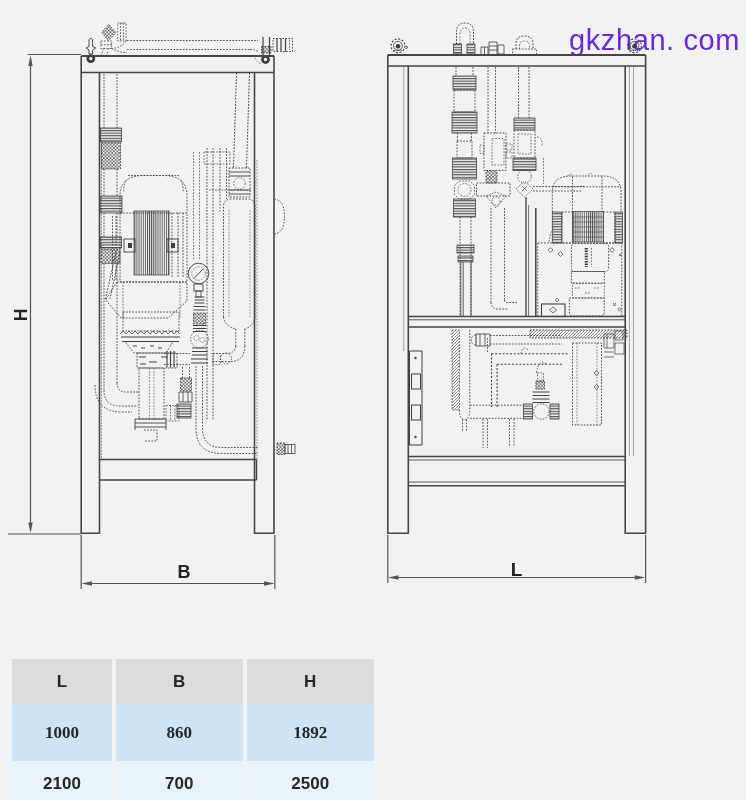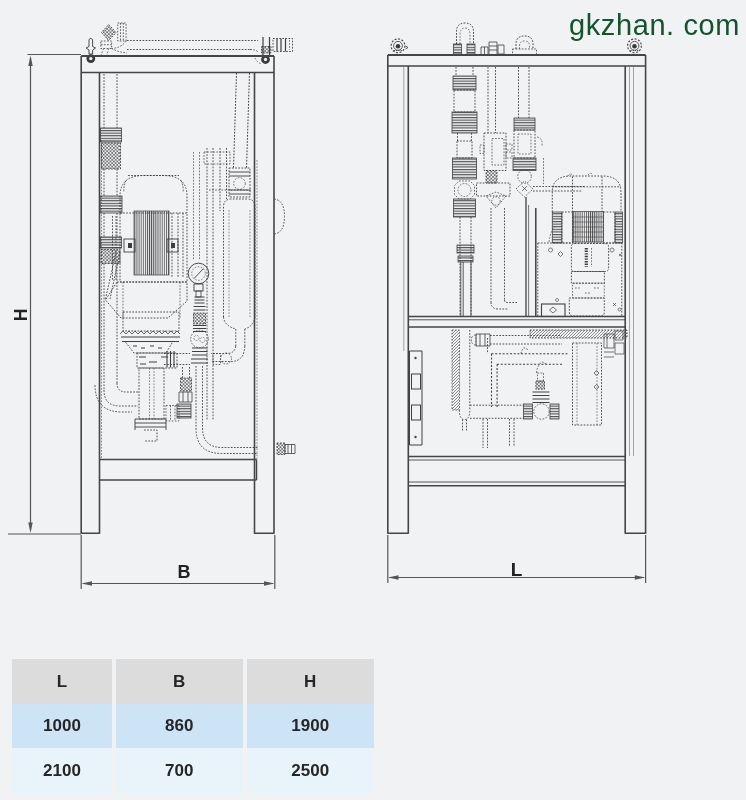--- a/index.html
+++ b/index.html
@@ -1,24 +1,24 @@
 <!DOCTYPE html>
 <html><head>
 <meta charset="utf-8">
 <style>
   html,body{margin:0;padding:0;width:746px;height:800px;background:#f1f2f4;overflow:hidden;}
   body{font-family:"Liberation Sans", sans-serif;}
   .wrap{position:relative;width:746px;height:800px;}
   svg{position:absolute;left:0;top:0;}
-  .wm{position:absolute;left:569px;top:9px;font-size:29px;color:#14532d;letter-spacing:0.6px;white-space:nowrap;}
+  .wm{position:absolute;left:569px;top:24px;font-size:29px;color:#6d28d9;letter-spacing:0.6px;white-space:nowrap;}
   table.dim{position:absolute;left:12px;top:659px;border-collapse:separate;border-spacing:0;}
   table.dim td{width:127.5px;text-align:center;vertical-align:middle;font-size:17px;font-weight:bold;color:#262626;padding:0;}
   table.dim td.c1{width:100px;}
   tr.hd td{background:#dcdcdc;height:45px;}
-  tr.r1 td{background:#cde4f6;height:44px;}
+  tr.r1 td{background:#cde4f6;height:57px;font-family:Liberation Serif, serif;}
   tr.r2 td{background:#e9f3fa;height:45px;}
   table.dim td.gap{width:3.5px;min-width:3.5px;max-width:3.5px;background:#f1f2f4;}
 </style>
 </head>
 <body>
 <div class="wrap">
 
 <div class="wm">gkzhan. com</div>
 <svg width="746" height="800" viewBox="0 0 746 800">
   <defs>
@@ -410,21 +410,21 @@
           <td class="gap"></td>
           <td>B</td>
           <td class="gap"></td>
           <td>H</td>
         </tr>
   <tr class="r1">
           <td class="c1">1000</td>
           <td class="gap"></td>
           <td>860</td>
           <td class="gap"></td>
-          <td>1900</td>
+          <td>1892</td>
         </tr>
   <tr class="r2">
           <td class="c1">2100</td>
           <td class="gap"></td>
           <td>700</td>
           <td class="gap"></td>
           <td>2500</td>
         </tr>
 </tbody>
     </table>

